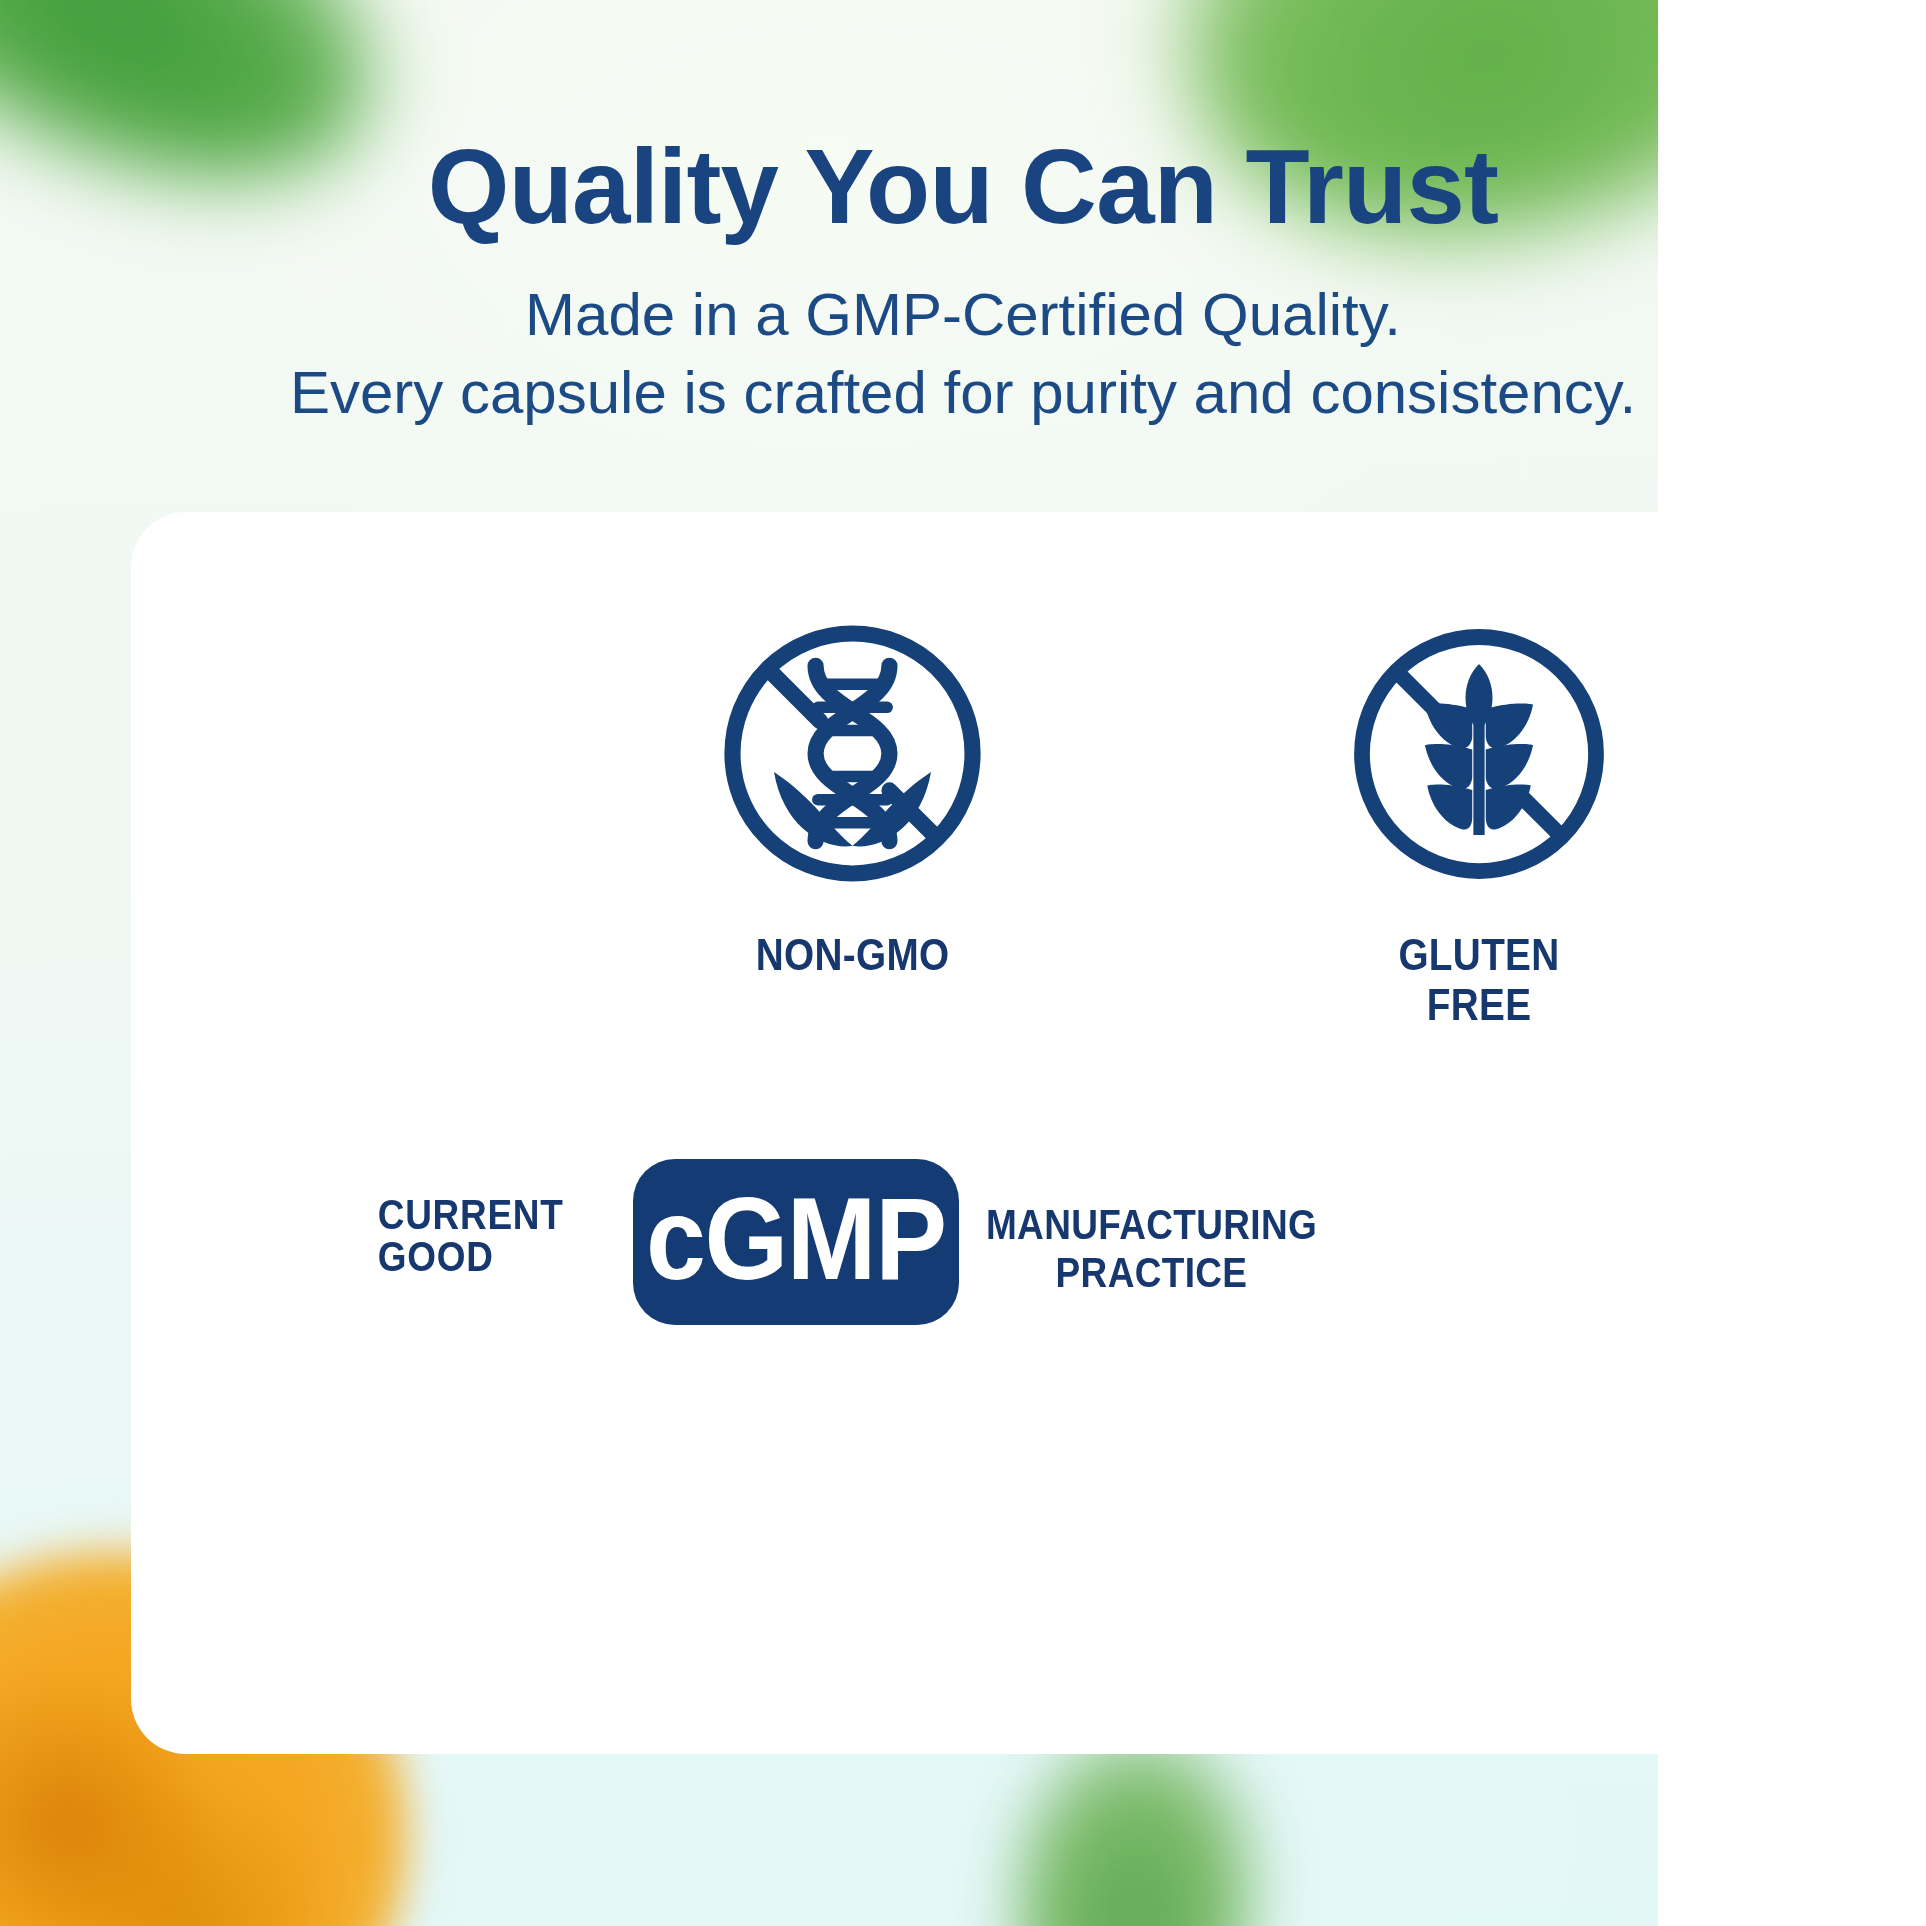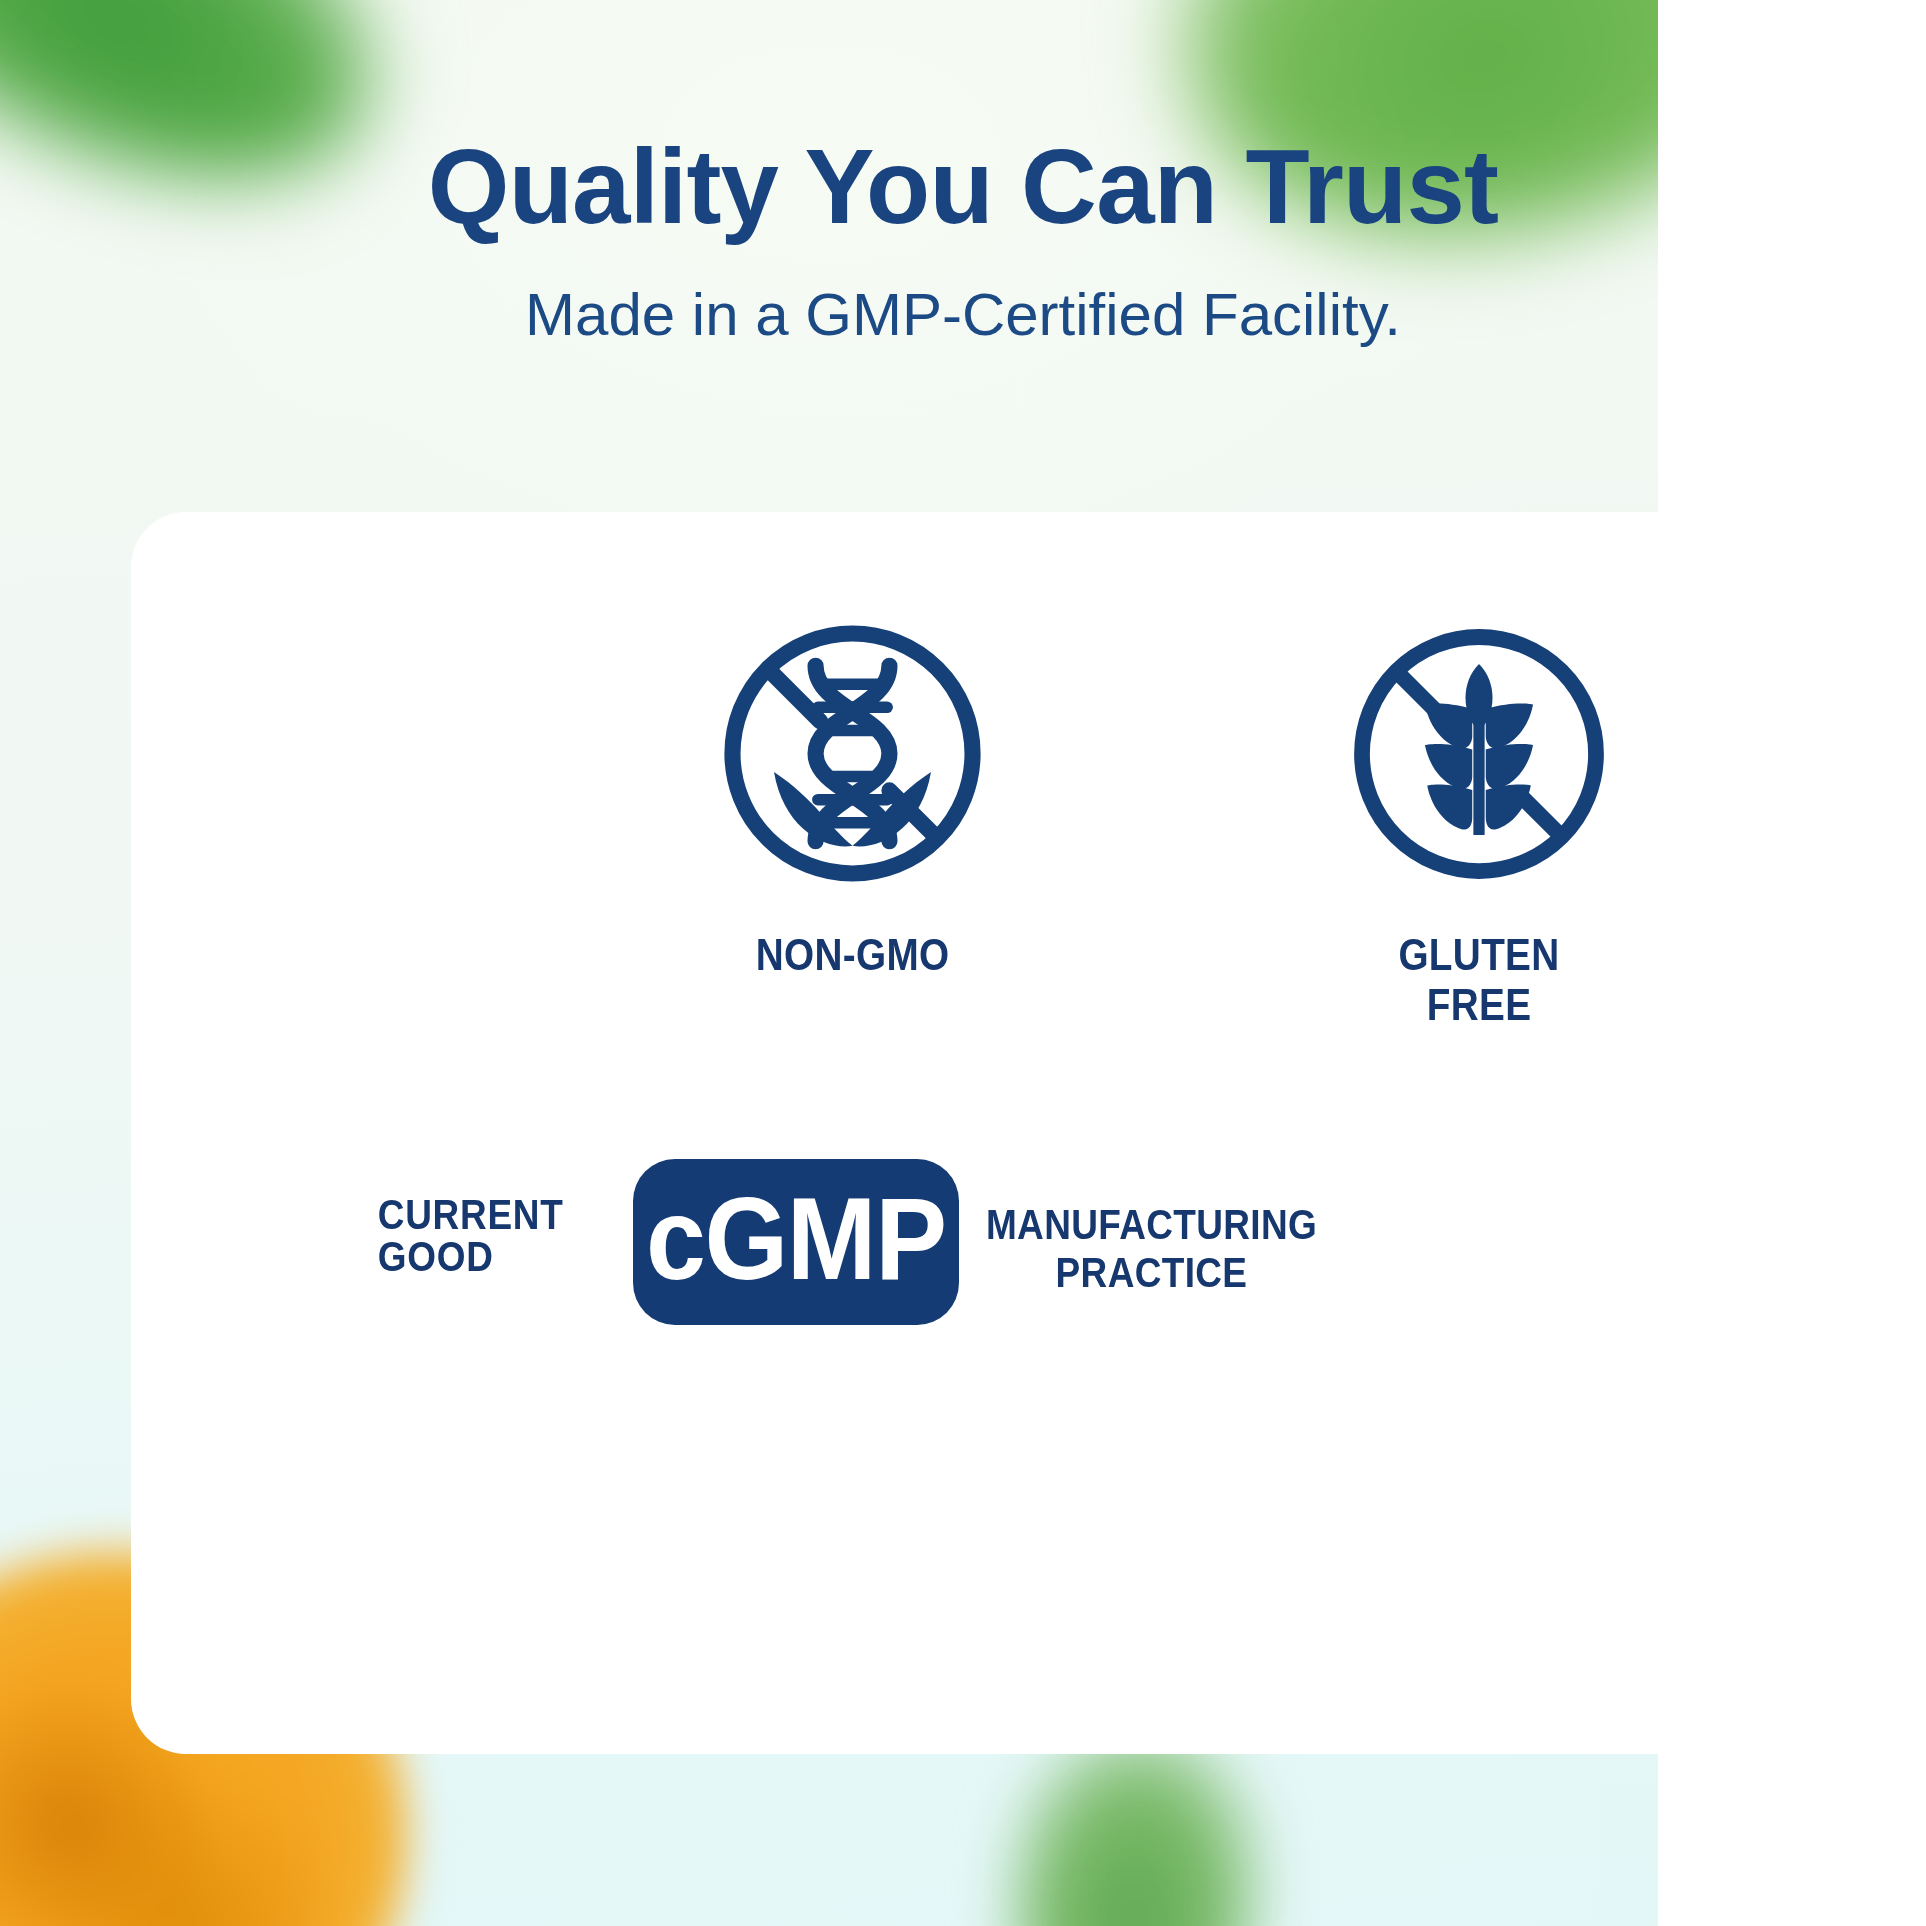--- a/index.html
+++ b/index.html
@@ -218,21 +218,22 @@
     <div class="blob flower-bl"></div>
     <div class="blob flower-r1"></div>
     <div class="blob flower-r2"></div>
   </div>
 
   <div class="content">
 
     <h1 class="headline">Quality You Can Trust</h1>
 
     <p class="subhead">
-      <span class="l1">Made in a GMP-Certified Facility.</span>
+      <span class="l1">Made in a GMP-Certified Quality.</span>
+      <span class="l2">Every capsule is crafted for purity and consistency.</span>
     </p>
 
     <div class="card">
       <div class="badge-grid">
 
         <div class="badge">
           <div class="badge-art">
             <svg width="277" height="277" viewBox="0 0 120 120">
 
               <circle cx="60" cy="60" r="52" fill="none" stroke="#164078" stroke-width="7"></circle>

